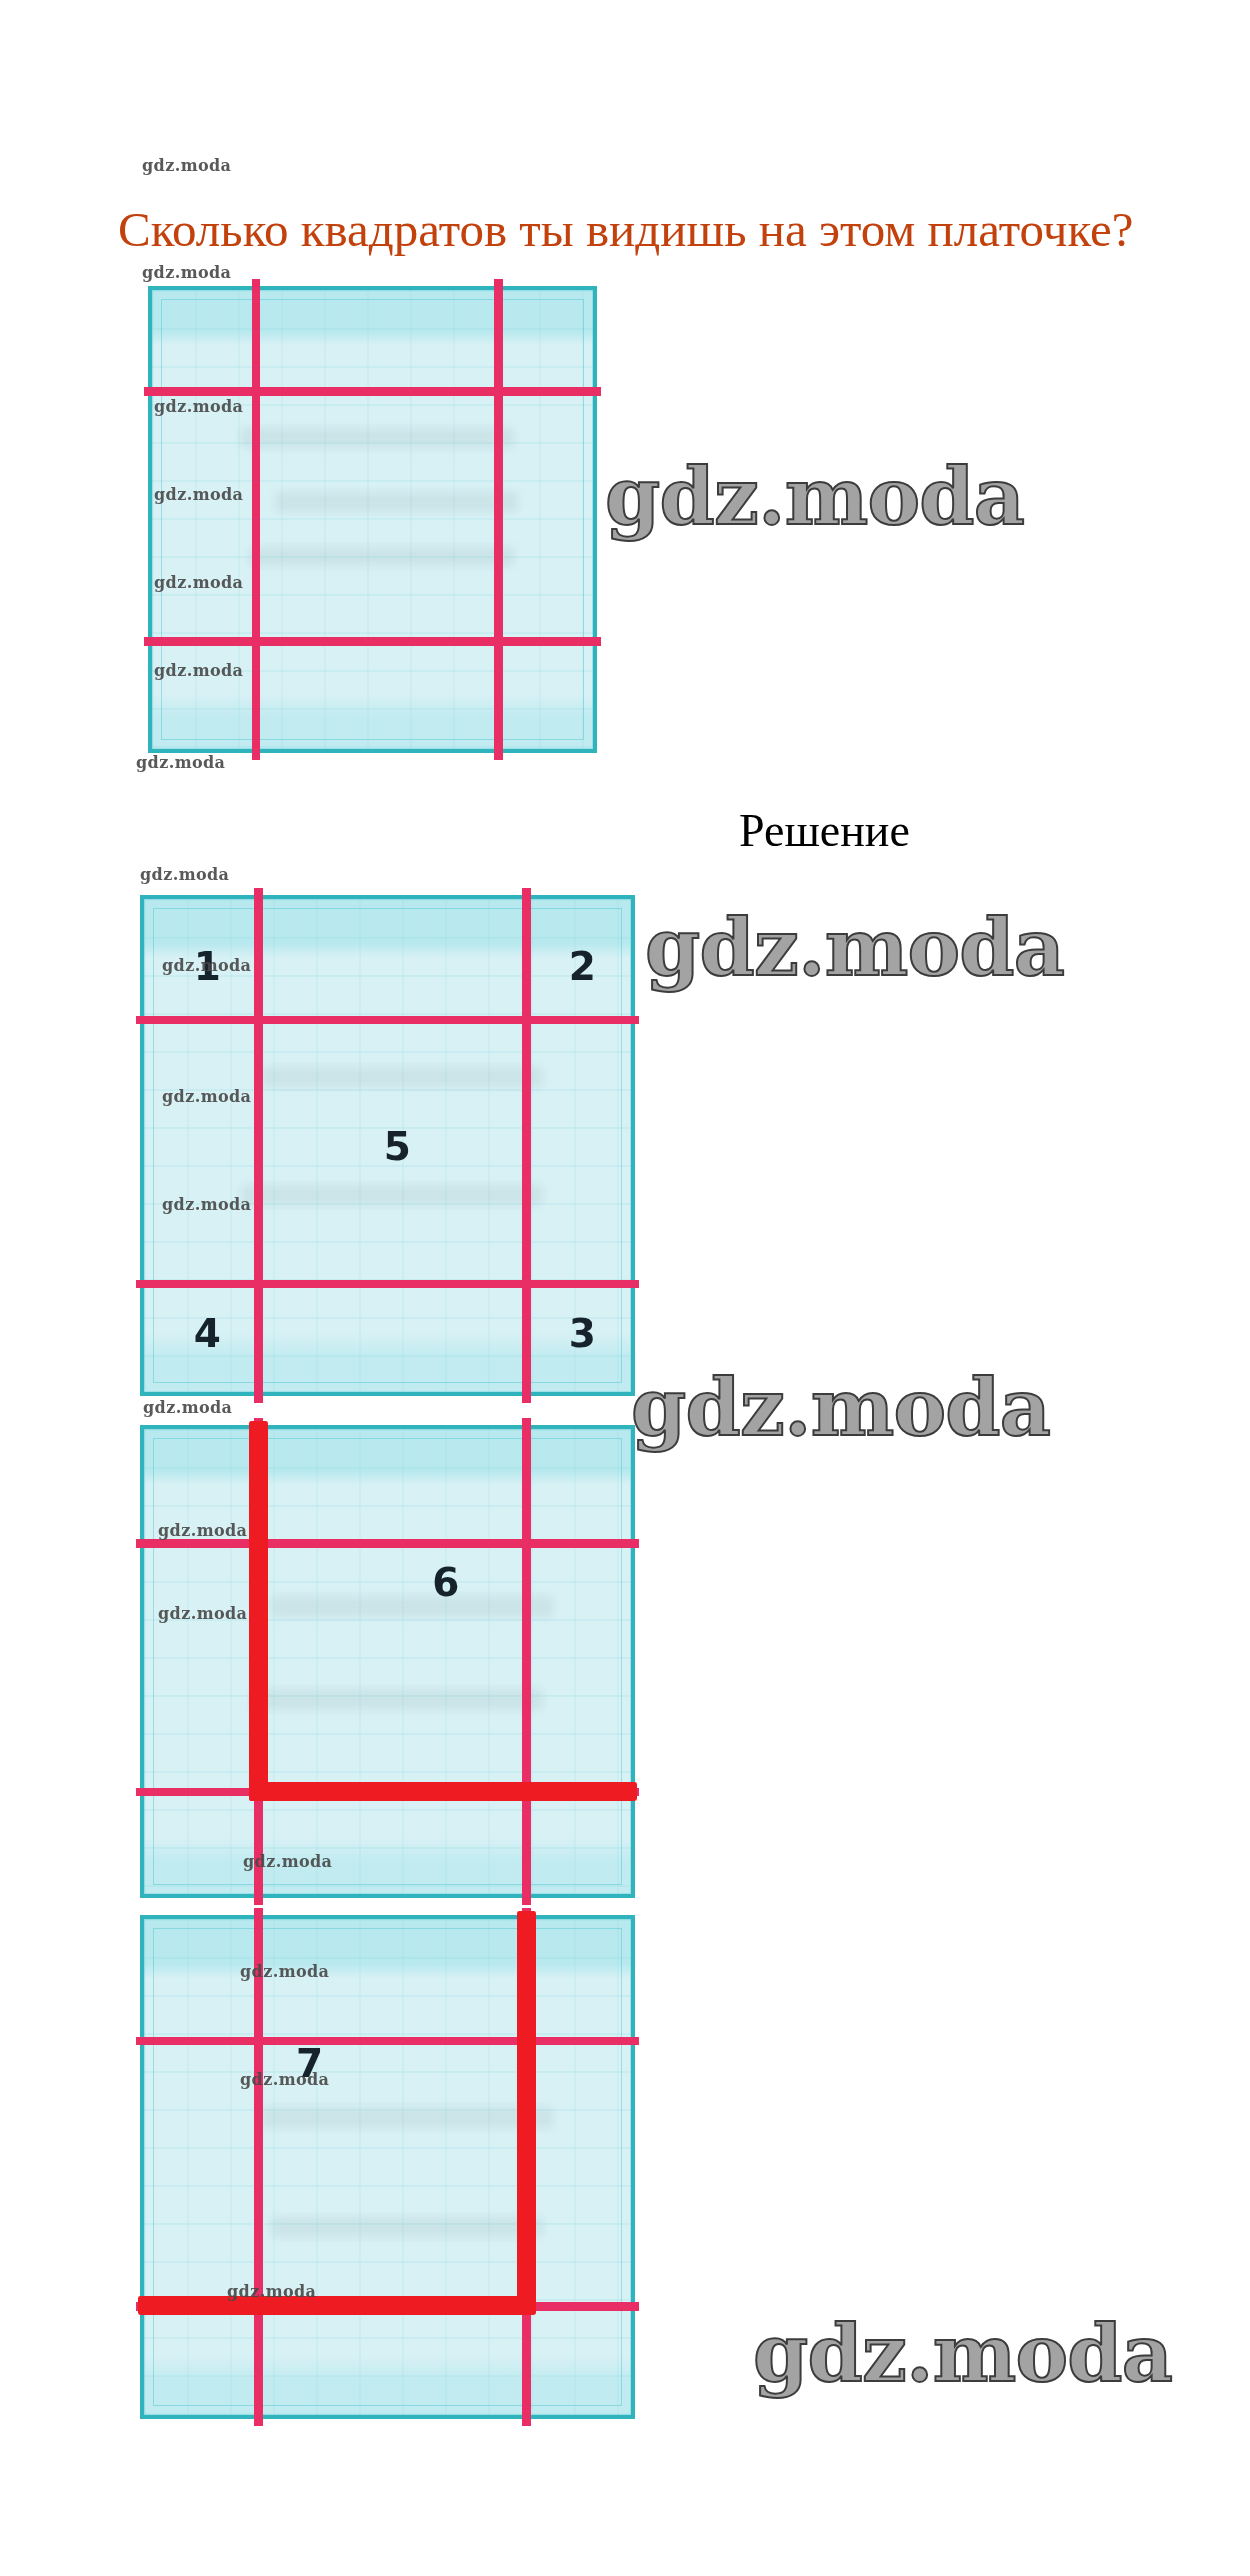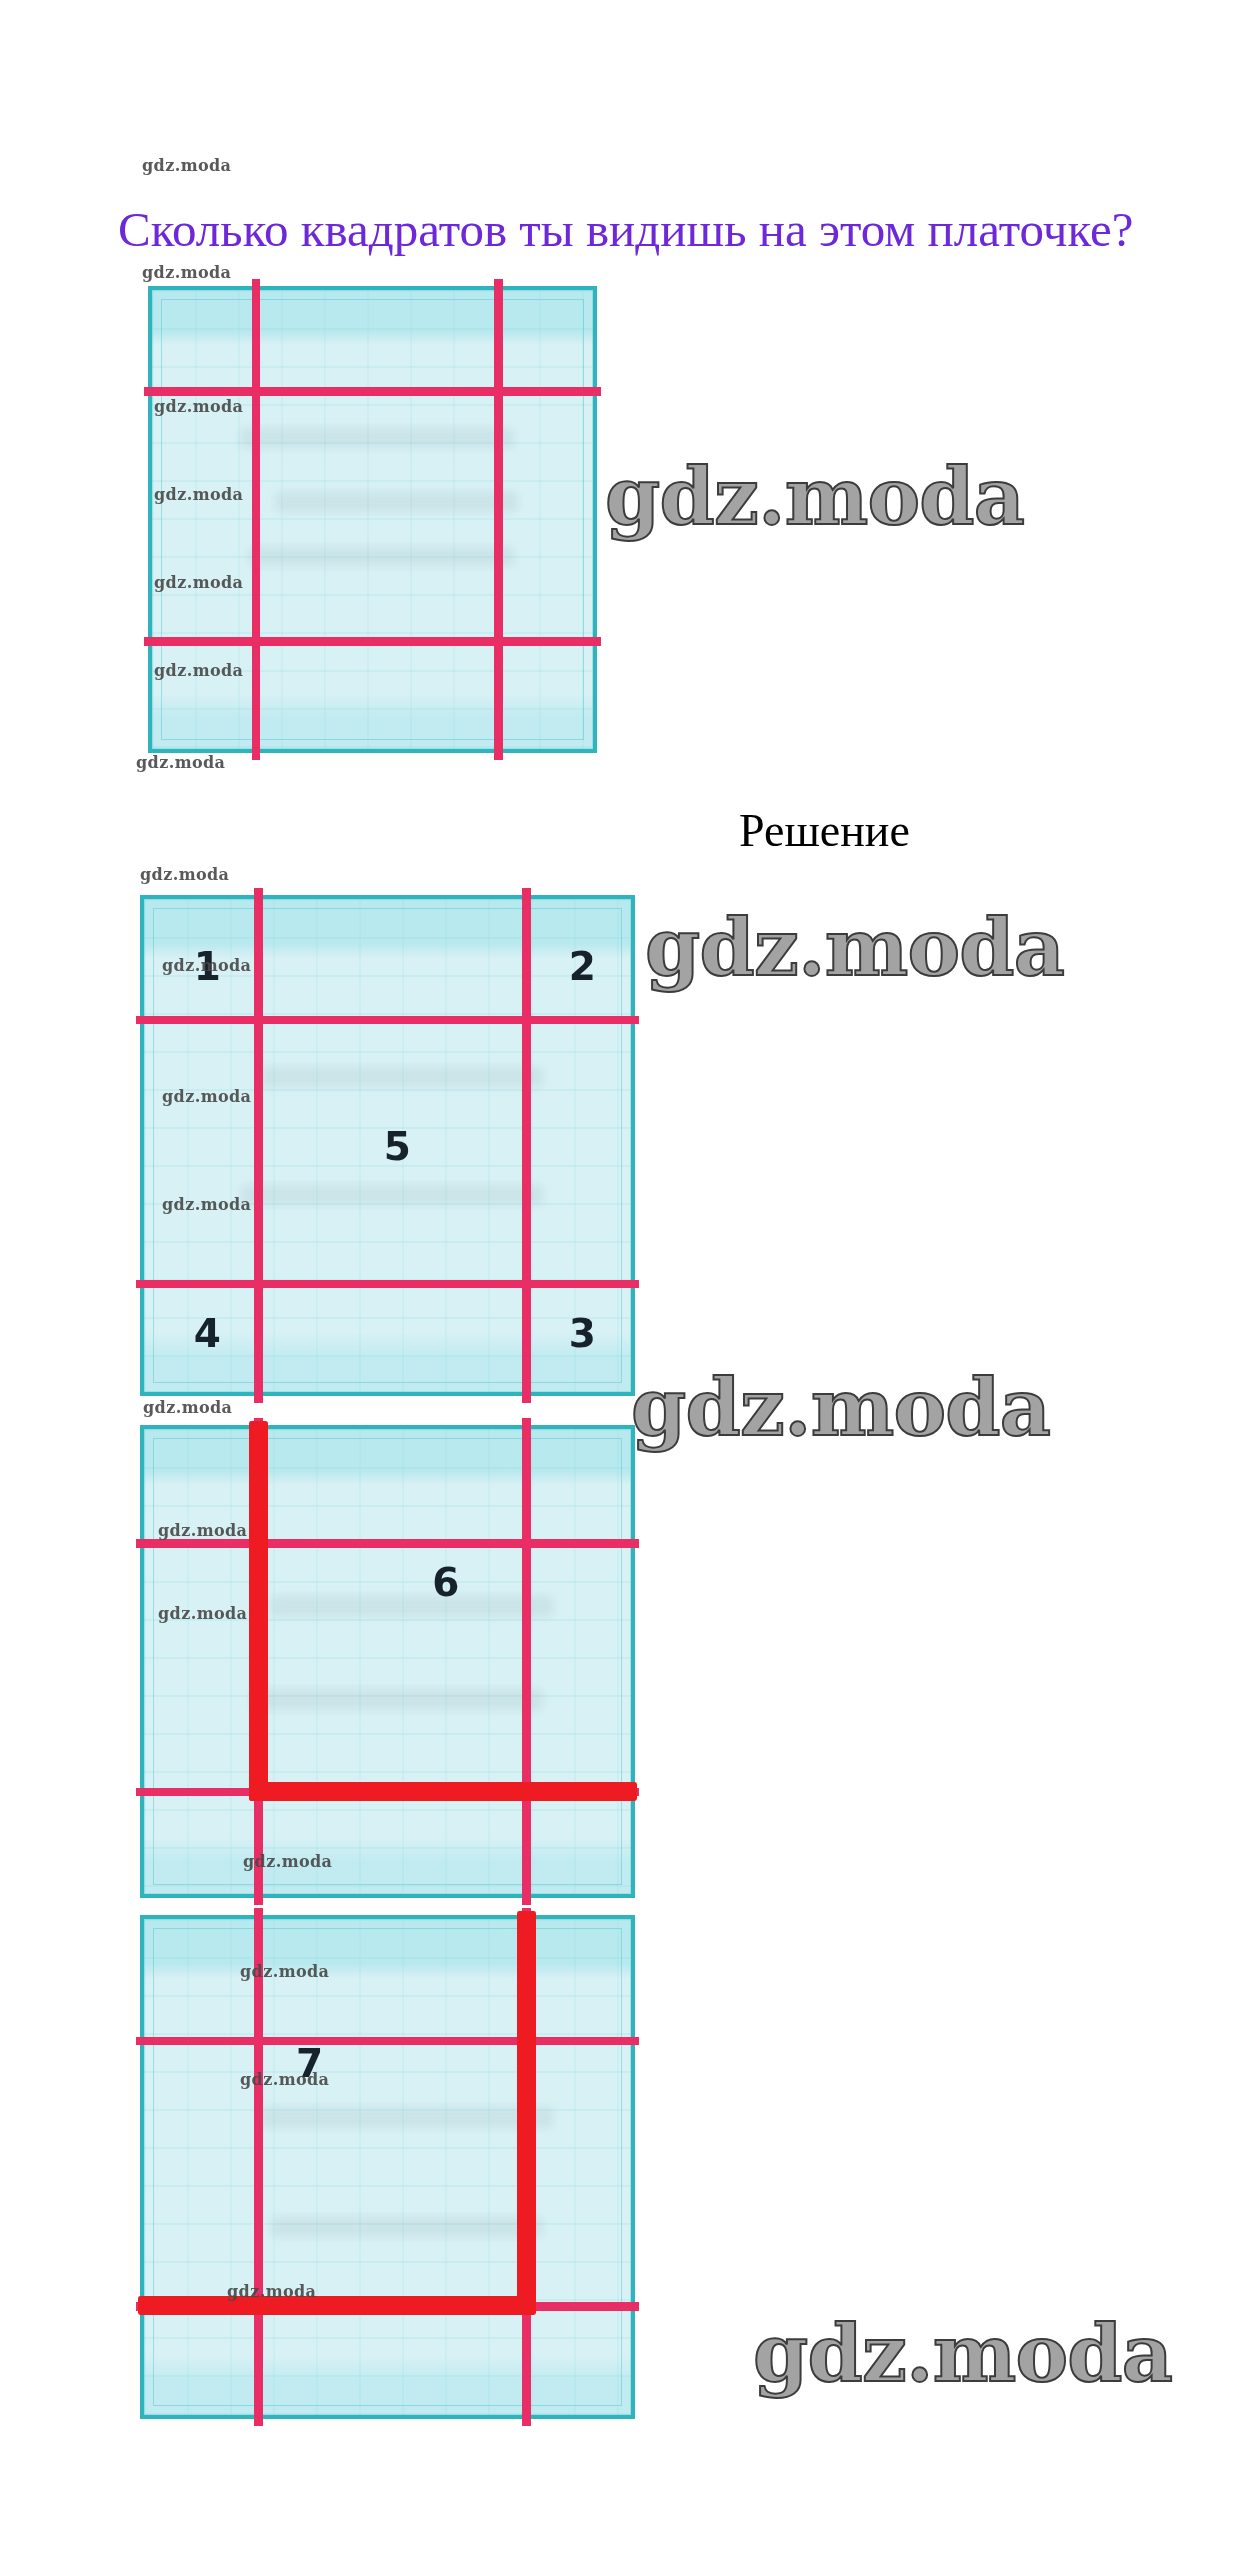--- a/index.html
+++ b/index.html
@@ -18,21 +18,21 @@
     left: 552px; top: 109px;
     font: 400 49px/1.1 "Liberation Serif", serif;
     color: #000;
     white-space: nowrap;
     margin: 0;
   }
   .question {
     position: absolute;
     left: 118px; top: 203px;
     font: 400 49px/1.1 "Liberation Serif", serif;
-    color: #6d28d9;
+    color: #c2410c;
     white-space: nowrap;
     margin: 0;
   }
   .solution-heading {
     position: absolute;
     left: 739px; top: 806px;
     font: 400 46px/1.1 "Liberation Serif", serif;
     color: #000;
     white-space: nowrap;
     margin: 0;

